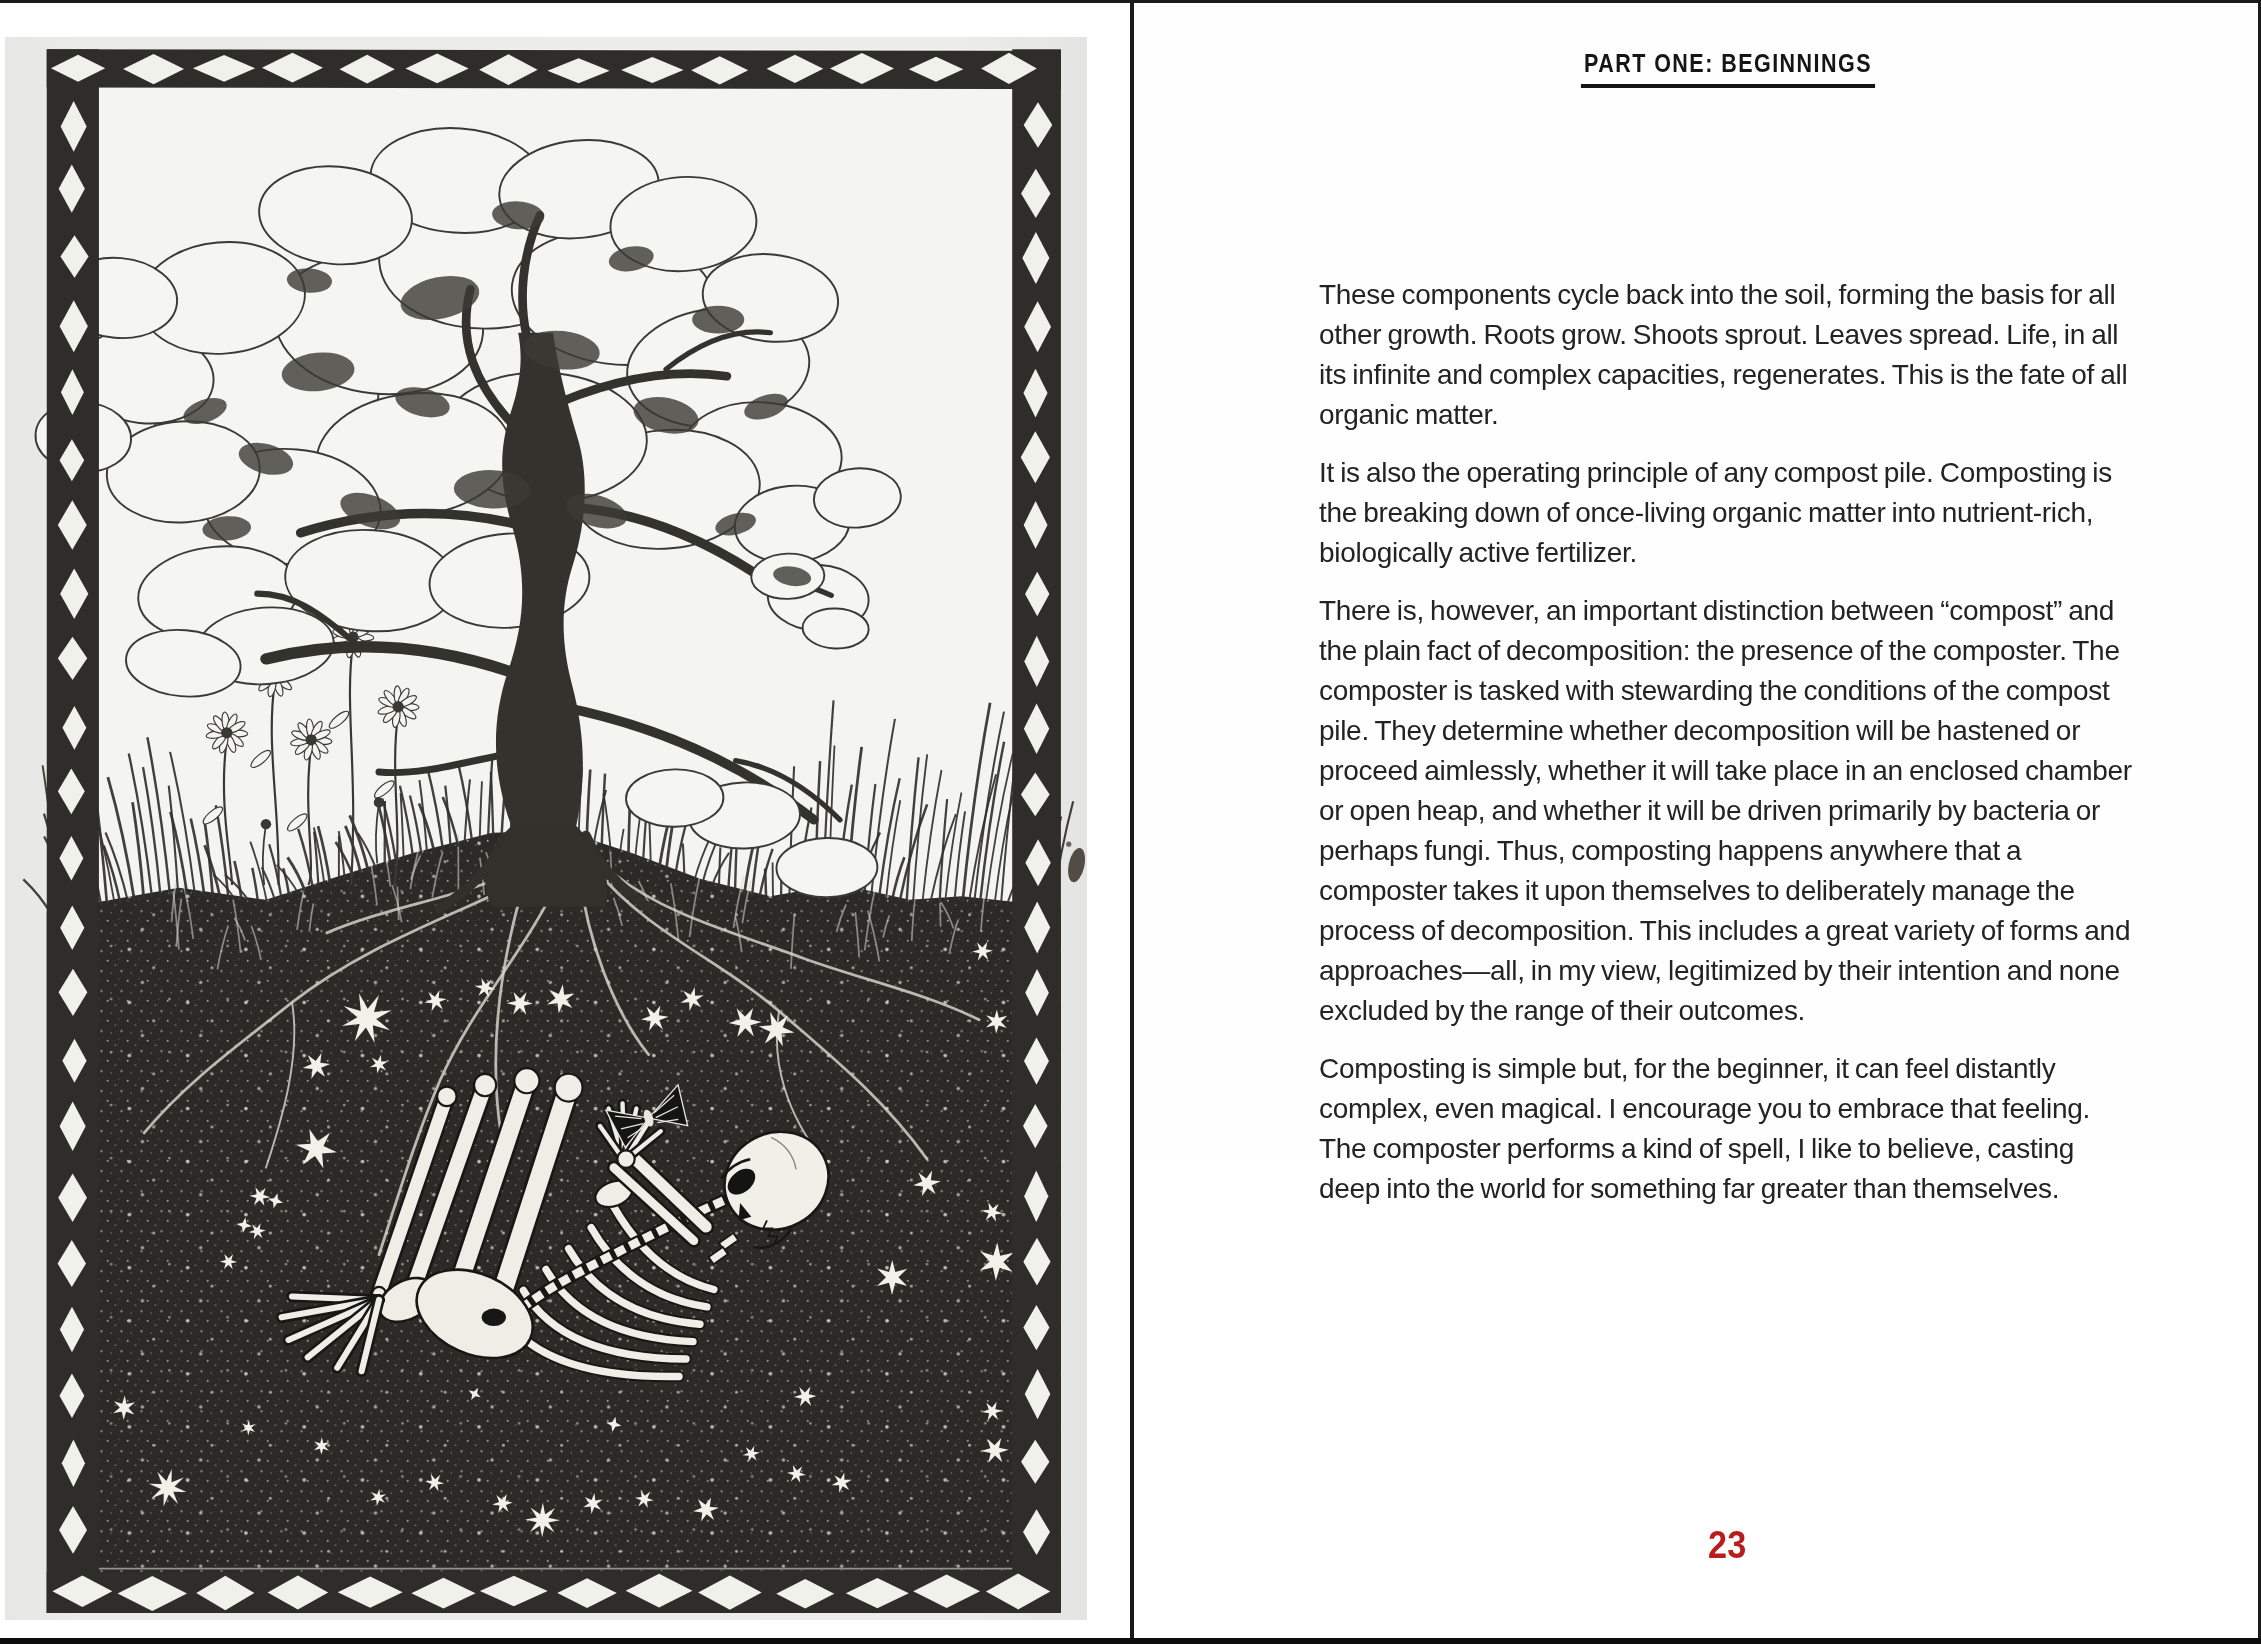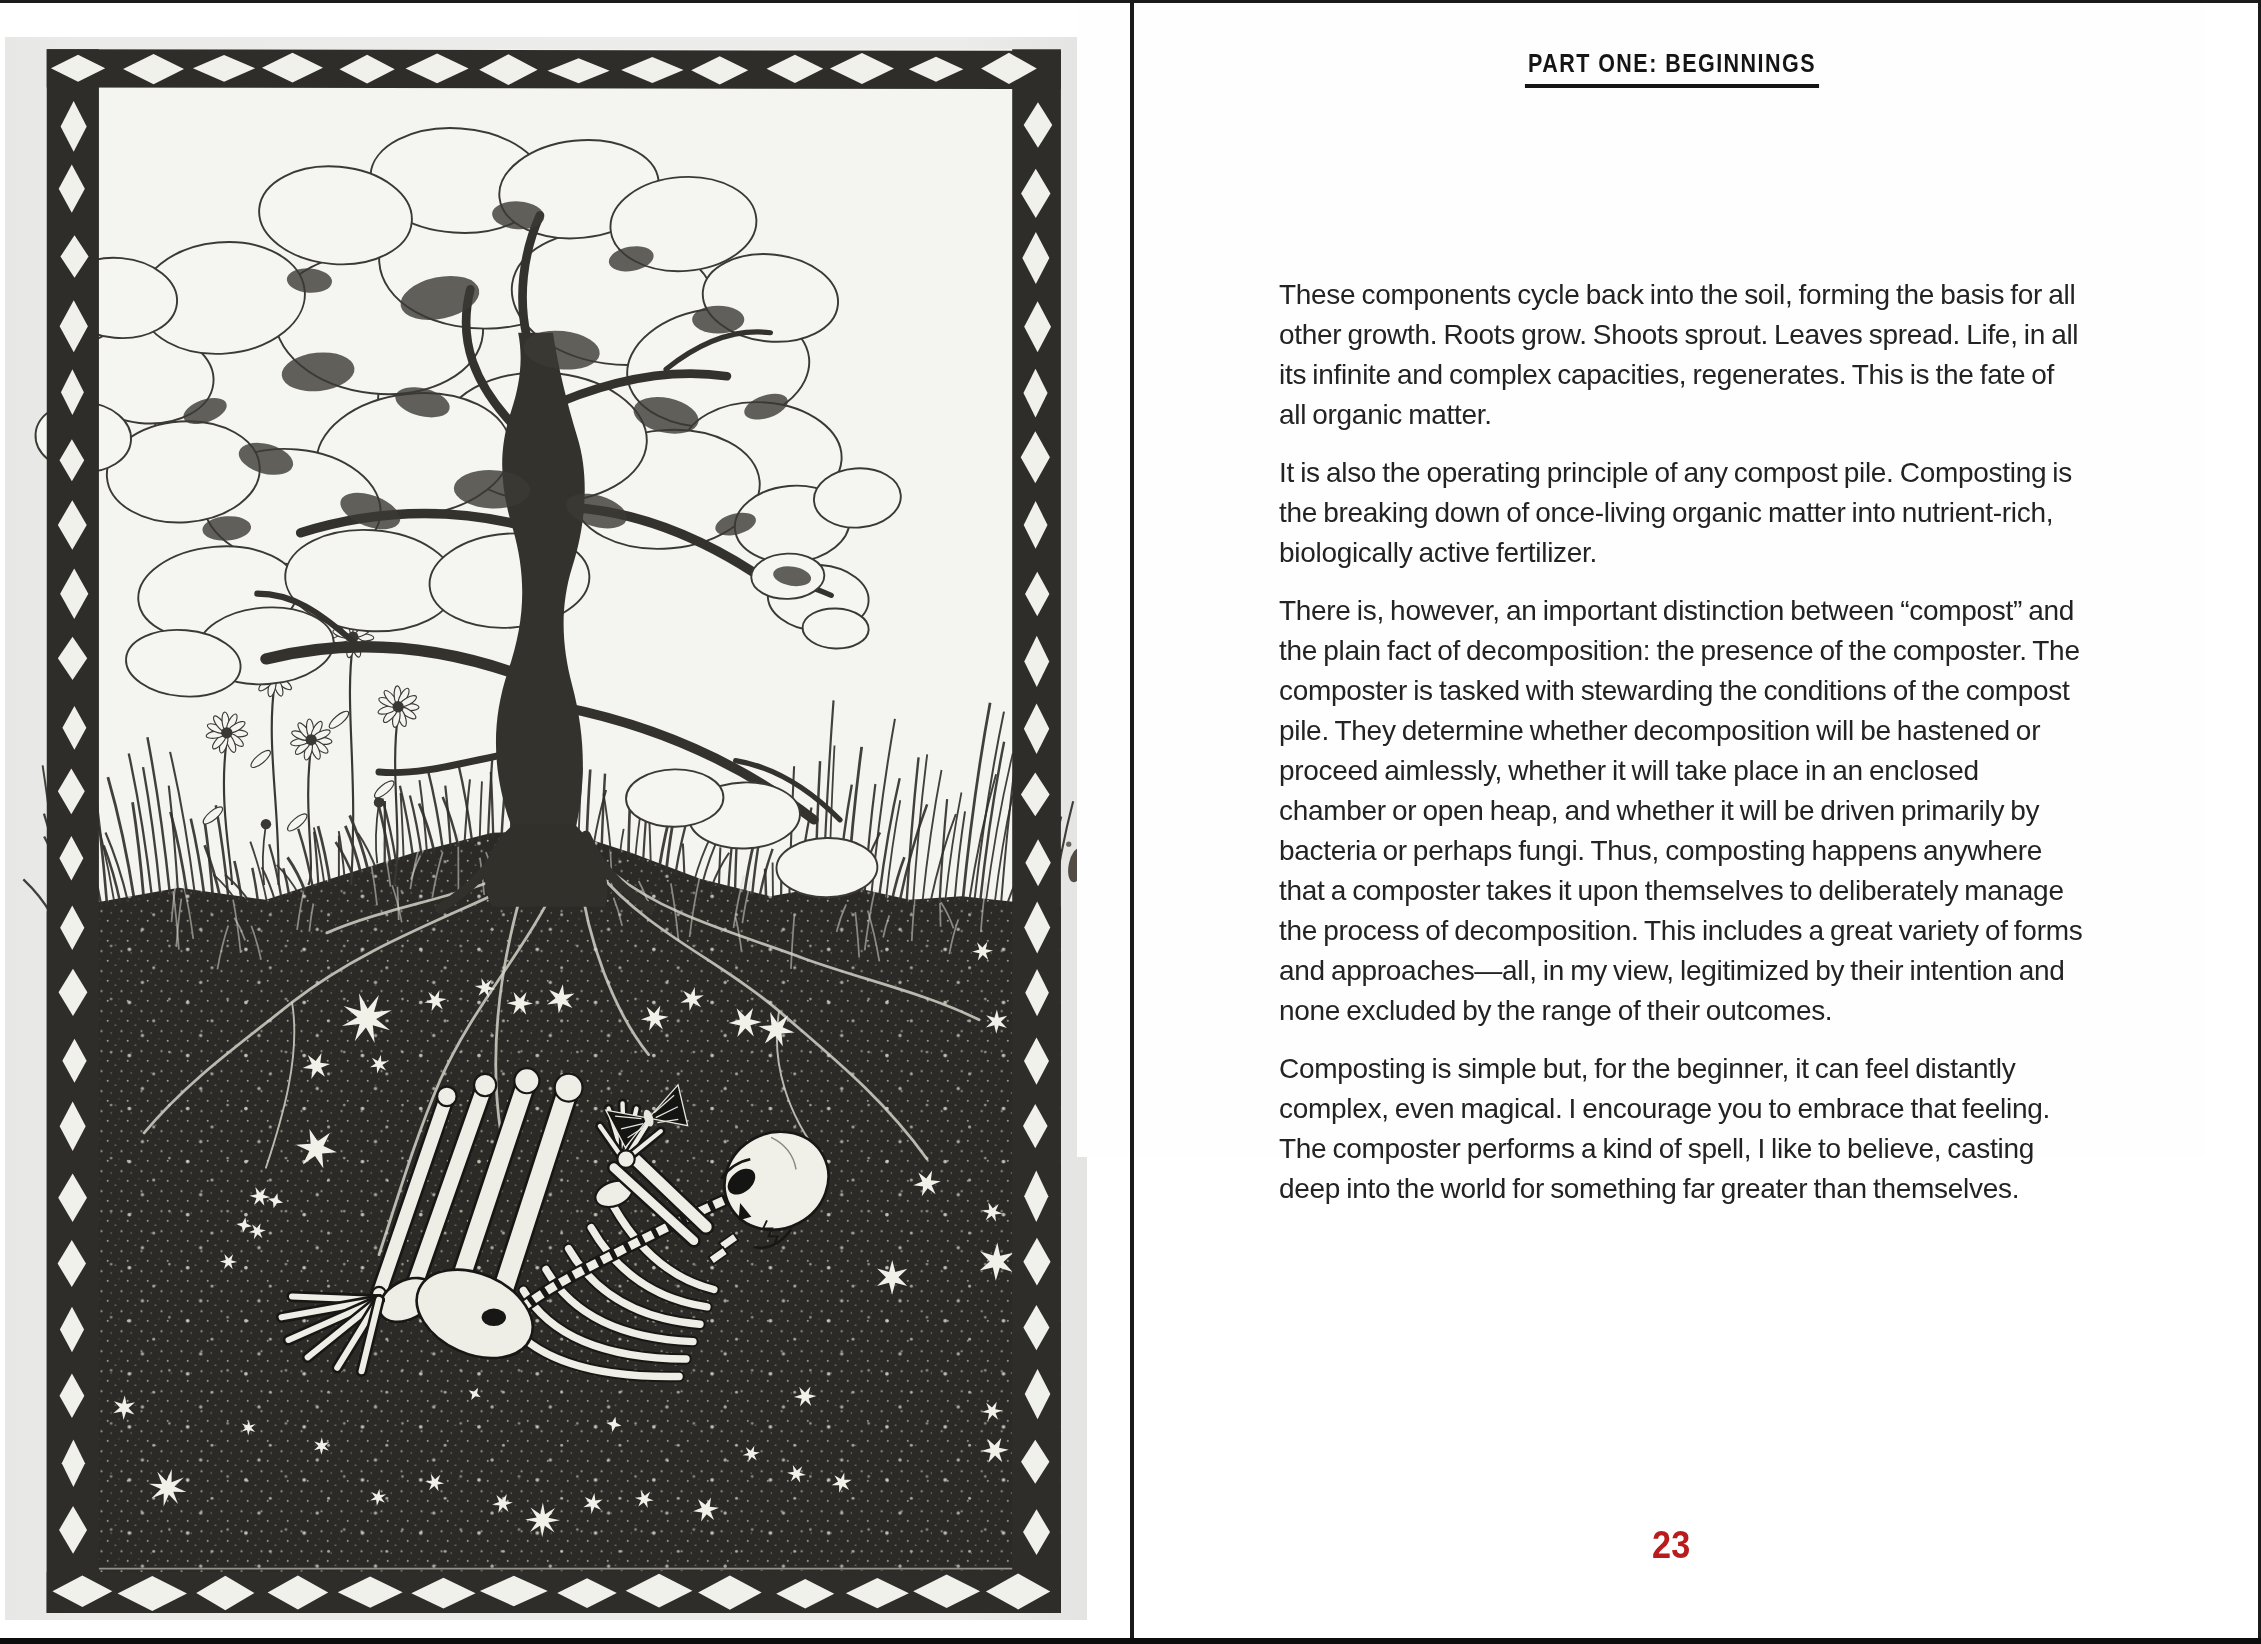--- a/index.html
+++ b/index.html
@@ -13,34 +13,34 @@
   .bottom-edge{position:absolute;left:0;top:1638px;width:2261px;height:7px;background:#0d0d0d;}
   .divider{position:absolute;left:1130px;top:0;width:3.5px;height:1645px;background:#1a1a1a;}
   
   .page-left{position:absolute;left:0;top:0;width:1130px;height:1645px;background:#ffffff;}
   .scan{
     position:absolute;left:5.2px;top:37px;width:1082px;height:1583px;
     background:linear-gradient(90deg,#e7e7e5 0%,#ebebe9 8%,#ececea 88%,#e4e4e2 100%);
   }
   .scan svg{display:block;width:1082px;height:1583px;}
   
-  .page-right{position:absolute;left:1077px;top:0;width:1128px;height:1157px;background:#fefefe;}
+  .page-right{position:absolute;left:1133px;top:0;width:1128px;height:1157px;background:#fefefe;}
   .running-head{
     position:absolute;left:189px;top:49px;width:811px;text-align:center;
     font-size:25px;font-weight:700;color:#151515;letter-spacing:1.7px;white-space:nowrap;
   }
   .running-head .condensed{
     display:inline-block;transform:scaleX(.86);transform-origin:center;
     border-bottom:4.3px solid #151515;padding:0 3.5px 6px 3.5px;
   }
   .bodytext{
     position:absolute;left:186px;top:275px;width:821px;
     font-size:28px;line-height:40px;letter-spacing:-0.3px;word-spacing:-1.3px;color:#232323;
   }
-  .bodytext p{margin:0 0 18px 16px;}
+  .bodytext p{margin:0 0 18px 0;}
   .folio{
     position:absolute;left:189px;top:1524px;width:811px;text-align:center;
     font-size:38px;font-weight:700;color:#b91c1c;
   }
   .folio .condensed{display:inline-block;transform:scaleX(.9);transform-origin:center;}
 </style>
 </head>
 <body>
 
 <div class="page-left">

